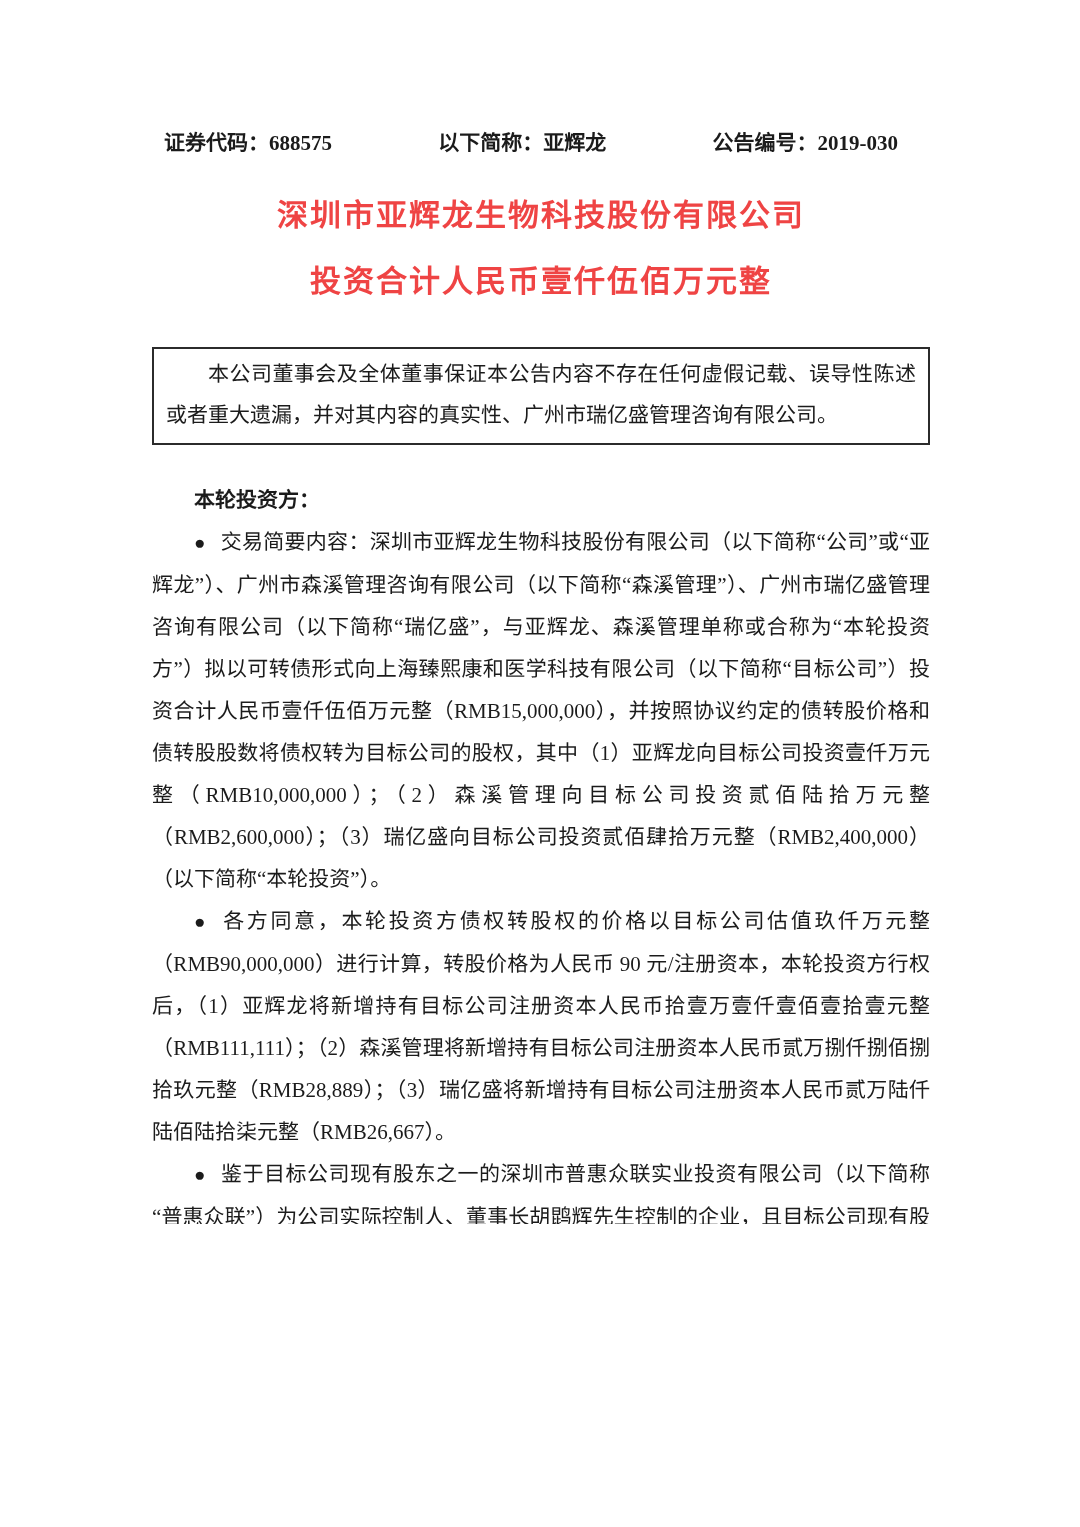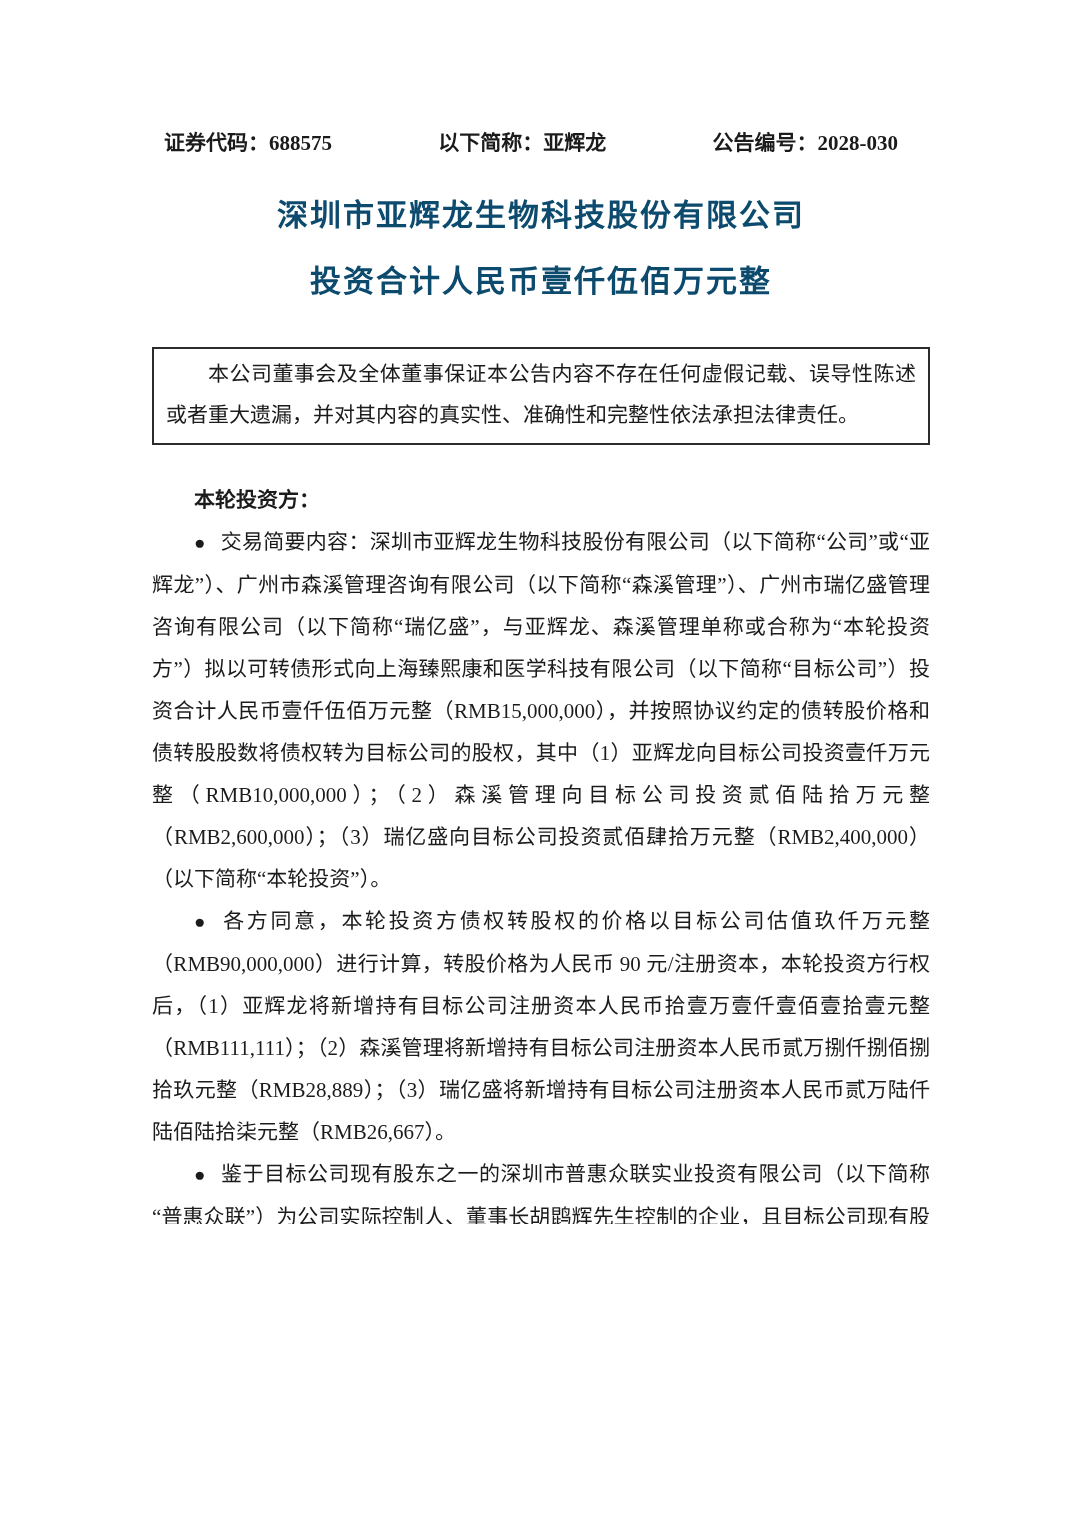--- a/index.html
+++ b/index.html
@@ -25,21 +25,21 @@
     padding-left: 12px;
     padding-right: 32px;
   }
   .doc-title {
     margin-top: 26px;
     text-align: center;
     font-family: "Liberation Sans", sans-serif;
     font-weight: 700;
     font-size: 31px;
     letter-spacing: 2px;
-    color: #0c4a6e;
+    color: #ef4444;
   }
   .doc-title .t-line {
     line-height: 66px;
   }
   .disclaimer-box {
     margin-top: 32px;
     border: 2px solid #2b2b2b;
     padding: 5px 12px 7px 12px;
     font-size: 21px;
     line-height: 41px;
@@ -71,30 +71,30 @@
 </style>
 </head>
 <body>
 
 <div class="page">
   <div class="content">
 
     <div class="doc-header">
       <span>证券代码：688575</span>
       <span>以下简称：亚辉龙</span>
-      <span>公告编号：2028-030</span>
+      <span>公告编号：2019-030</span>
     </div>
 
     <div class="doc-title">
       <div class="t-line">深圳市亚辉龙生物科技股份有限公司</div>
       <div class="t-line">投资合计人民币壹仟伍佰万元整</div>
     </div>
 
     <div class="disclaimer-box">
-      <p>本公司董事会及全体董事保证本公告内容不存在任何虚假记载、误导性陈述或者重大遗漏，并对其内容的真实性、准确性和完整性依法承担法律责任。</p>
+      <p>本公司董事会及全体董事保证本公告内容不存在任何虚假记载、误导性陈述或者重大遗漏，并对其内容的真实性、广州市瑞亿盛管理咨询有限公司。</p>
     </div>
 
     <p class="notice-heading">本轮投资方：</p>
 
     <div>
       <p class="body-para">
         <span class="bullet-marker">●</span><span>交易简要内容：深圳市亚辉龙生物科技股份有限公司（以下简称“公司”或“亚辉龙”）、广州市森溪管理咨询有限公司（以下简称“森溪管理”）、广州市瑞亿盛管理咨询有限公司（以下简称“瑞亿盛”，与亚辉龙、森溪管理单称或合称为“本轮投资方”）拟以可转债形式向上海臻熙康和医学科技有限公司（以下简称“目标公司”）投资合计人民币壹仟伍佰万元整（RMB15,000,000），并按照协议约定的债转股价格和债转股股数将债权转为目标公司的股权，其中（1）亚辉龙向目标公司投资壹仟万元整（RMB10,000,000）；（2）森溪管理向目标公司投资贰佰陆拾万元整（RMB2,600,000）；（3）瑞亿盛向目标公司投资贰佰肆拾万元整（RMB2,400,000）（以下简称“本轮投资”）。</span>
       </p>
       <p class="body-para">
         <span class="bullet-marker">●</span><span>各方同意，本轮投资方债权转股权的价格以目标公司估值玖仟万元整（RMB90,000,000）进行计算，转股价格为人民币 90 元/注册资本，本轮投资方行权后，（1）亚辉龙将新增持有目标公司注册资本人民币拾壹万壹仟壹佰壹拾壹元整（RMB111,111）；（2）森溪管理将新增持有目标公司注册资本人民币贰万捌仟捌佰捌拾玖元整（RMB28,889）；（3）瑞亿盛将新增持有目标公司注册资本人民币贰万陆仟陆佰陆拾柒元整（RMB26,667）。</span>

